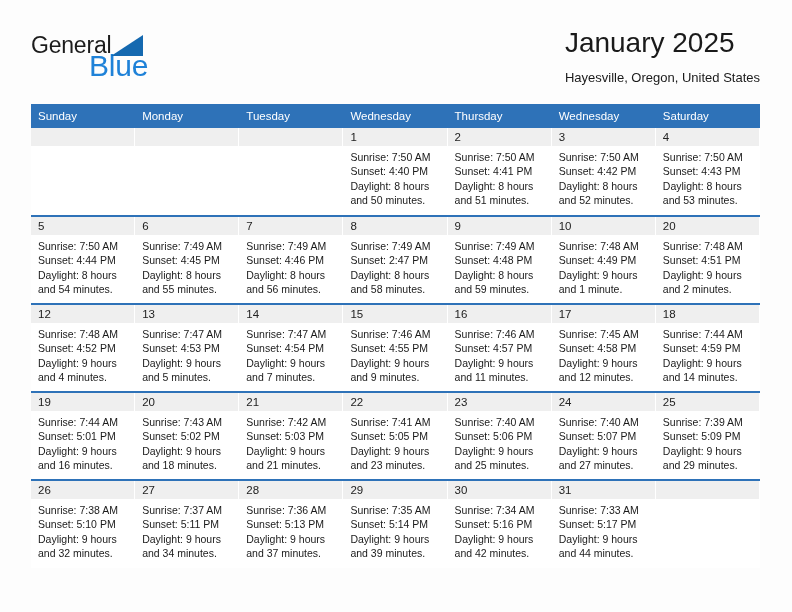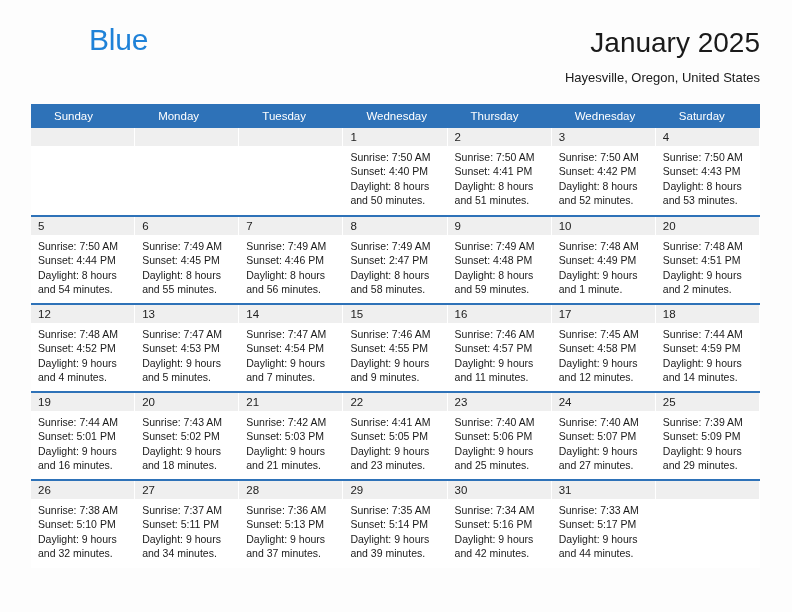--- a/index.html
+++ b/index.html
@@ -62,21 +62,21 @@
     color: #1f82d8;
     margin-left: 58px;
     margin-top: -4px;
     letter-spacing: -0.2px;
   }
 
   .title-block {
     position: absolute;
     right: 0;
     top: 0;
-    text-align: right;
+    text-align: left;
   }
   .cal-title {
     font-size: 28px;
     line-height: 34px;
     color: #1a1a1a;
     font-weight: normal;
     white-space: nowrap;
   }
   .cal-subtitle {
     font-size: 13px;
@@ -95,21 +95,21 @@
     border-collapse: collapse;
     table-layout: fixed;
   }
   .cal th {
     background: #2e72b8;
     color: #ffffff;
     font-weight: normal;
     font-size: 11.5px;
     line-height: 14px;
     text-align: left;
-    padding: 5px 0 5px 23px;
+    padding: 5px 0 5px 7px;
     height: 19px;
     box-sizing: border-box;
   }
   .cal td {
     vertical-align: top;
     padding: 0;
     width: 14.2857%;
     height: 88px;
     box-sizing: border-box;
     background: #ffffff;
@@ -140,20 +140,23 @@
   td.empty .cell-body { visibility: hidden; }
 </style>
 </head>
 <body>
 
 <div class="page">
 
   <div class="header">
 
     <div class="brand">
+      <div class="brand-row1">
+        <span>General</span><span class="brand-tri"></span>
+      </div>
       <div class="brand-row2">Blue</div>
     </div>
 
     <div class="title-block">
       <div class="cal-title">January 2025</div>
       <div class="cal-subtitle">Hayesville, Oregon, United States</div>
     </div>
 
   </div>
 
@@ -374,21 +377,21 @@
             <div class="cell-body">
               <div>Sunrise: 7:42 AM</div>
               <div>Sunset: 5:03 PM</div>
               <div>Daylight: 9 hours</div>
               <div>and 21 minutes.</div>
             </div>
           </td>
           <td class="">
             <div class="daynum-band">22</div>
             <div class="cell-body">
-              <div>Sunrise: 4:41 AM</div>
+              <div>Sunrise: 7:41 AM</div>
               <div>Sunset: 5:05 PM</div>
               <div>Daylight: 9 hours</div>
               <div>and 23 minutes.</div>
             </div>
           </td>
           <td class="">
             <div class="daynum-band">23</div>
             <div class="cell-body">
               <div>Sunrise: 7:40 AM</div>
               <div>Sunset: 5:06 PM</div>

